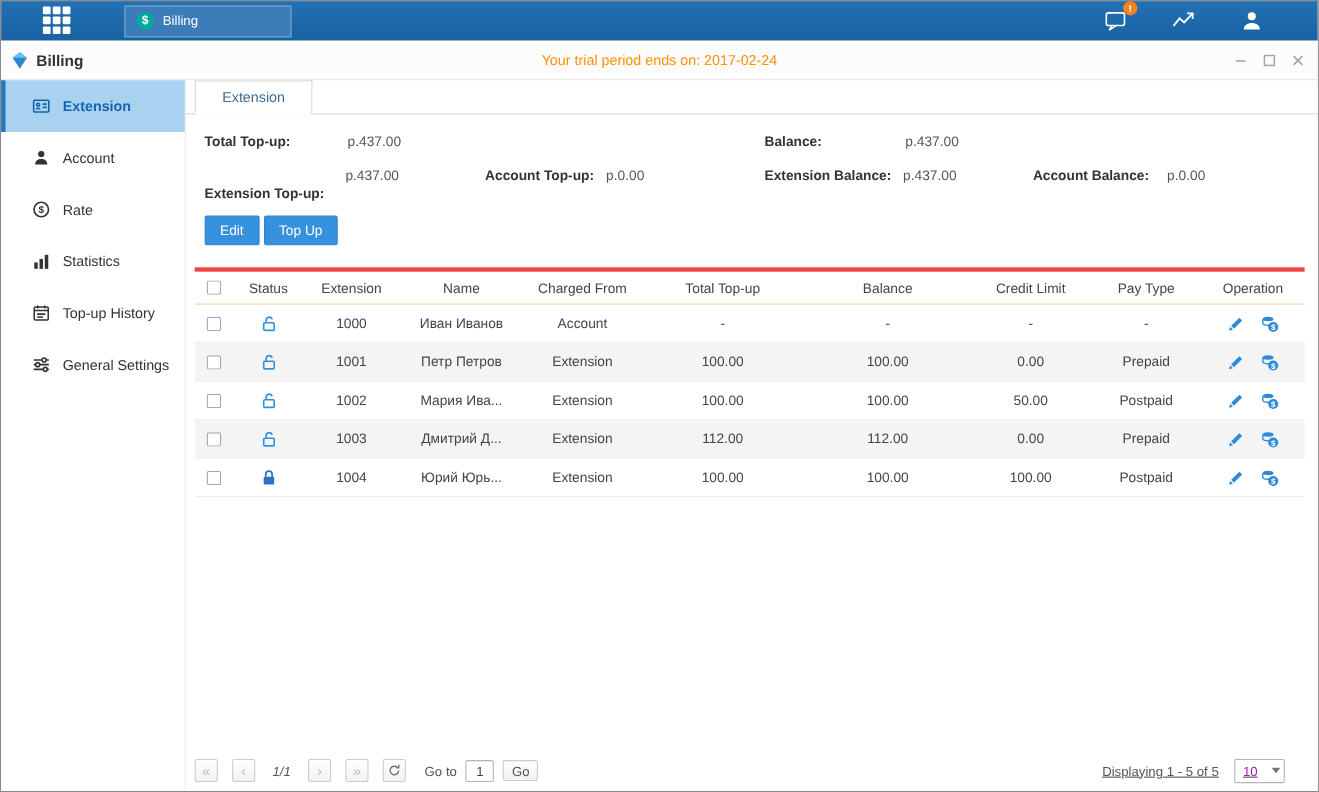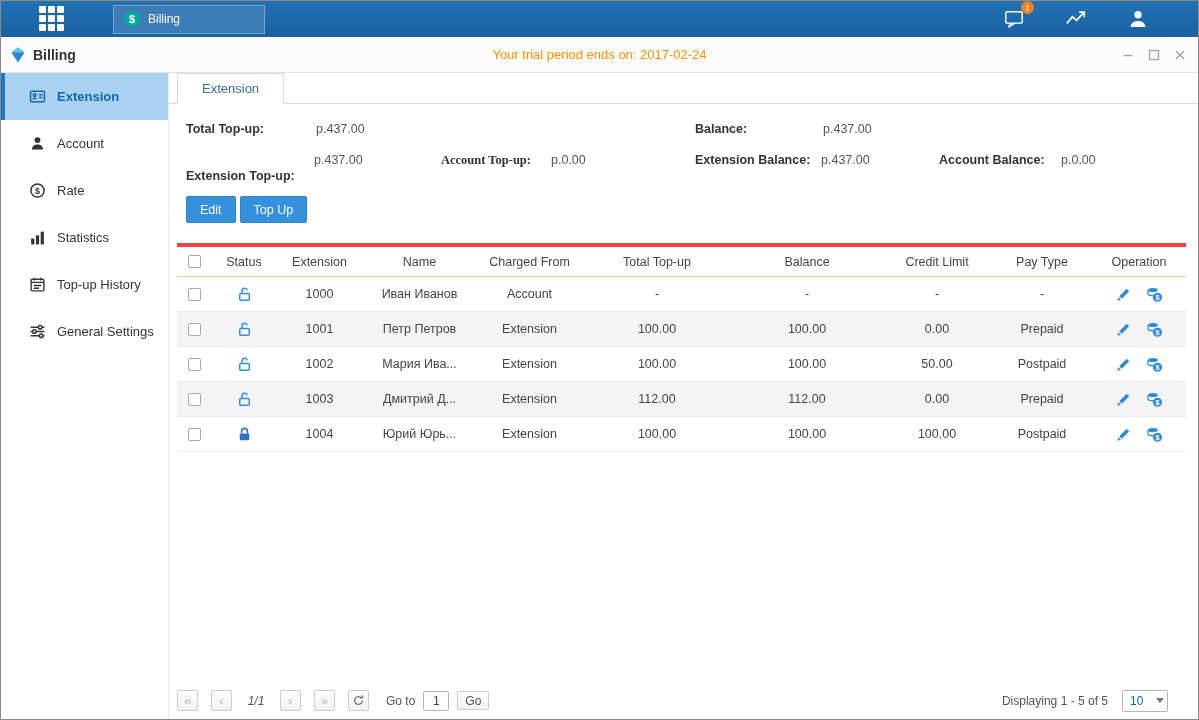--- a/index.html
+++ b/index.html
@@ -85,24 +85,24 @@
             background:linear-gradient(#fff,#f1f1f1); display:flex; align-items:center;
             justify-content:center; font-size:13px; color:#b9b9b9; margin-right:13px; cursor:pointer; }
   .pg-btn.refresh svg { width:13px; height:13px; }
   .pg-ind { margin-right:13px; color:#555; min-width:22px; text-align:center;font-style:italic; }
   .goto-label { margin:0 8px 0 4px; }
   .goto-input { width:26px; height:20px; border:1px solid #b5b5b5; border-radius:2px;
                 text-align:center; font-size:12px; color:#444; font-family:"Liberation Sans", sans-serif; }
   .go-btn { margin-left:8px; height:19px; padding:0 7px; border:1px solid #ccc; border-radius:2px;
             background:linear-gradient(#fff,#f1f1f1); font-size:12px; color:#555; cursor:pointer;
             font-family:"Liberation Sans", sans-serif; }
-  .pg-right { margin-left:auto; display:flex; align-items:center; gap:14px; padding-right:18px; }
+  .pg-right { margin-left:auto; display:flex; align-items:center; gap:14px; padding-right:18px;text-decoration:underline; }
   .page-size { width:46px; height:22px; border:1px solid #b5b5b5; border-radius:2px; background:#fff;
                display:flex; align-items:center; cursor:pointer; }
-  .page-size .val { flex:1; padding-left:7px; color:#0369a1; }
+  .page-size .val { flex:1; padding-left:7px; color:#a21caf; }
   .page-size .arrow-box { width:15px; height:100%; display:flex; align-items:center; justify-content:center; }
   .caret { width:0; height:0; border-left:4px solid transparent; border-right:4px solid transparent;
            border-top:5px solid #777; }
 </style>
 </head>
 <body>
 
 <div class="screen">
 
   <header class="topbar">
@@ -242,21 +242,21 @@
         </div>
       </div>
 
       <span class="sum sum-label" style="top:49px;left:17px;">Total Top-up:</span>
       <span class="sum sum-value" style="top:49px;left:147px;">p.437.00</span>
       <span class="sum sum-label" style="top:49px;left:526px;">Balance:</span>
       <span class="sum sum-value" style="top:49px;left:654px;">p.437.00</span>
 
       <span class="sum sum-label" style="top:96px;left:17px;">Extension Top-up:</span>
       <span class="sum sum-value" style="top:80px;left:145px;">p.437.00</span>
-      <span class="sum sum-label" style="top:80px;left:272px;font-family:Liberation Serif, serif;">Account Top-up:</span>
+      <span class="sum sum-label" style="top:80px;left:272px;">Account Top-up:</span>
       <span class="sum sum-value" style="top:80px;left:382px;">p.0.00</span>
       <span class="sum sum-label" style="top:80px;left:526px;">Extension Balance:</span>
       <span class="sum sum-value" style="top:80px;left:652px;">p.437.00</span>
       <span class="sum sum-label" style="top:80px;left:770px;">Account Balance:</span>
       <span class="sum sum-value" style="top:80px;left:892px;">p.0.00</span>
 
       <div class="actions">
         <button class="btn-blue">Edit</button>
         <button class="btn-blue">Top Up</button>
       </div>

